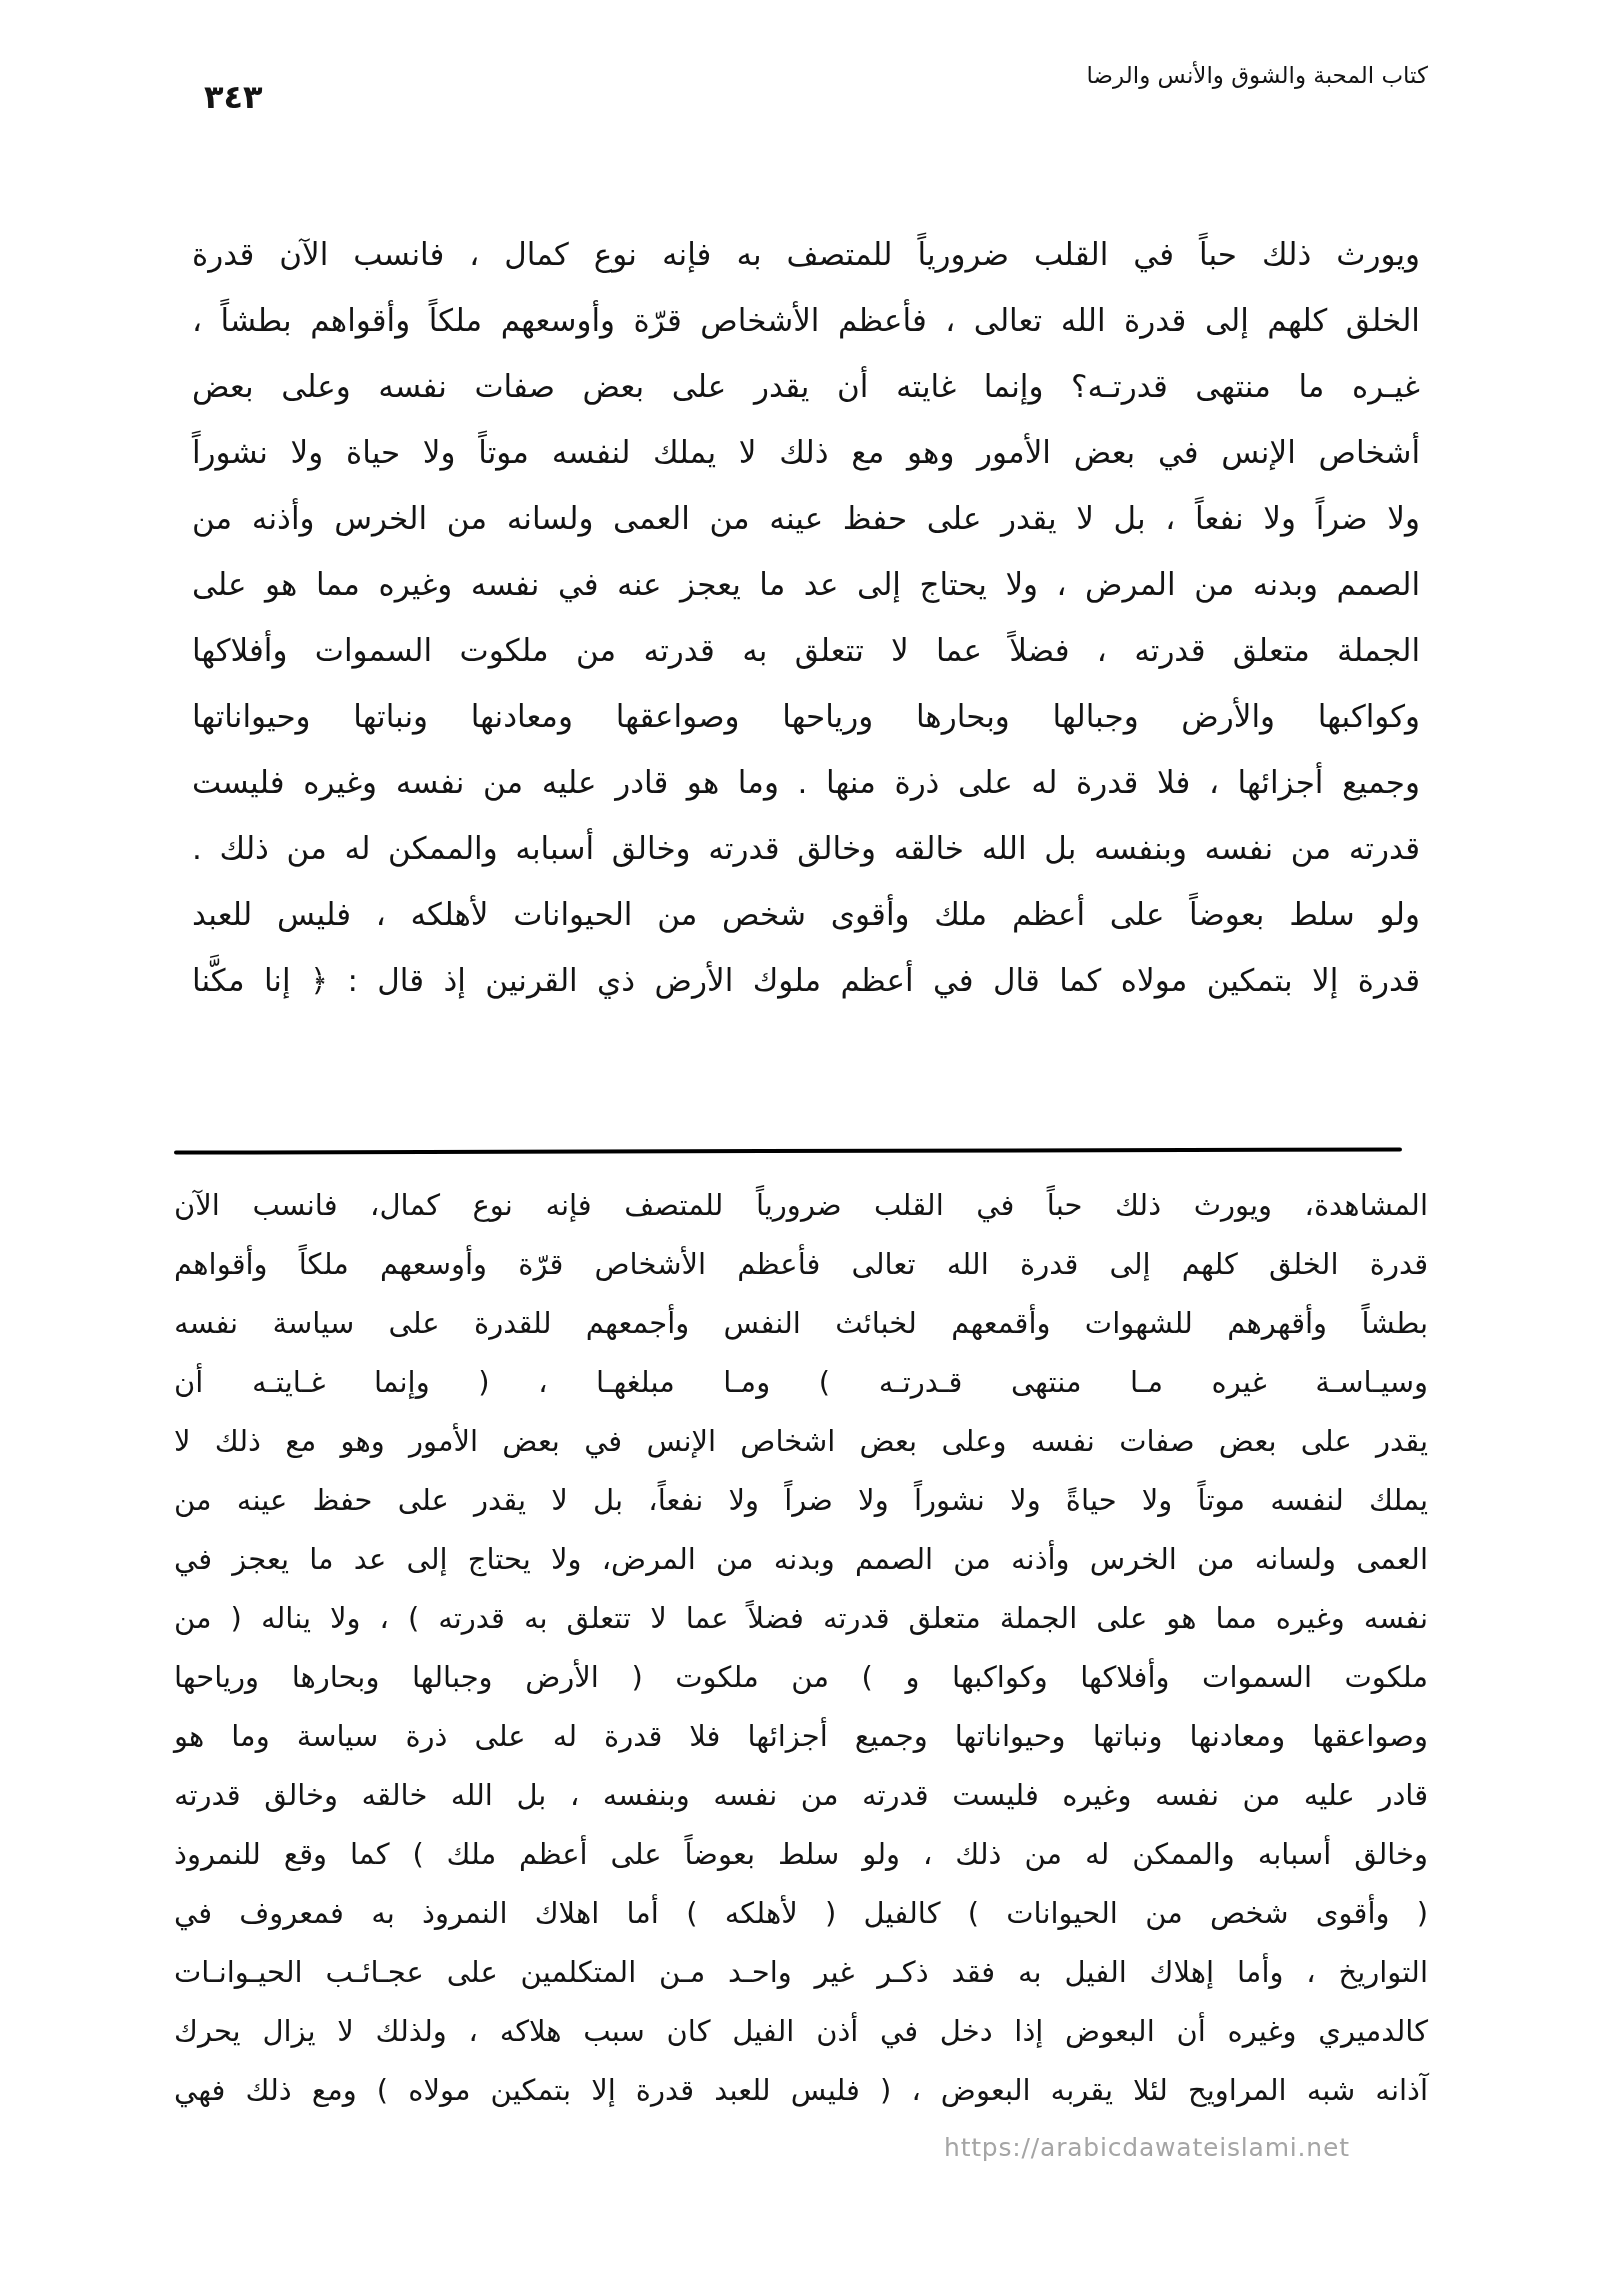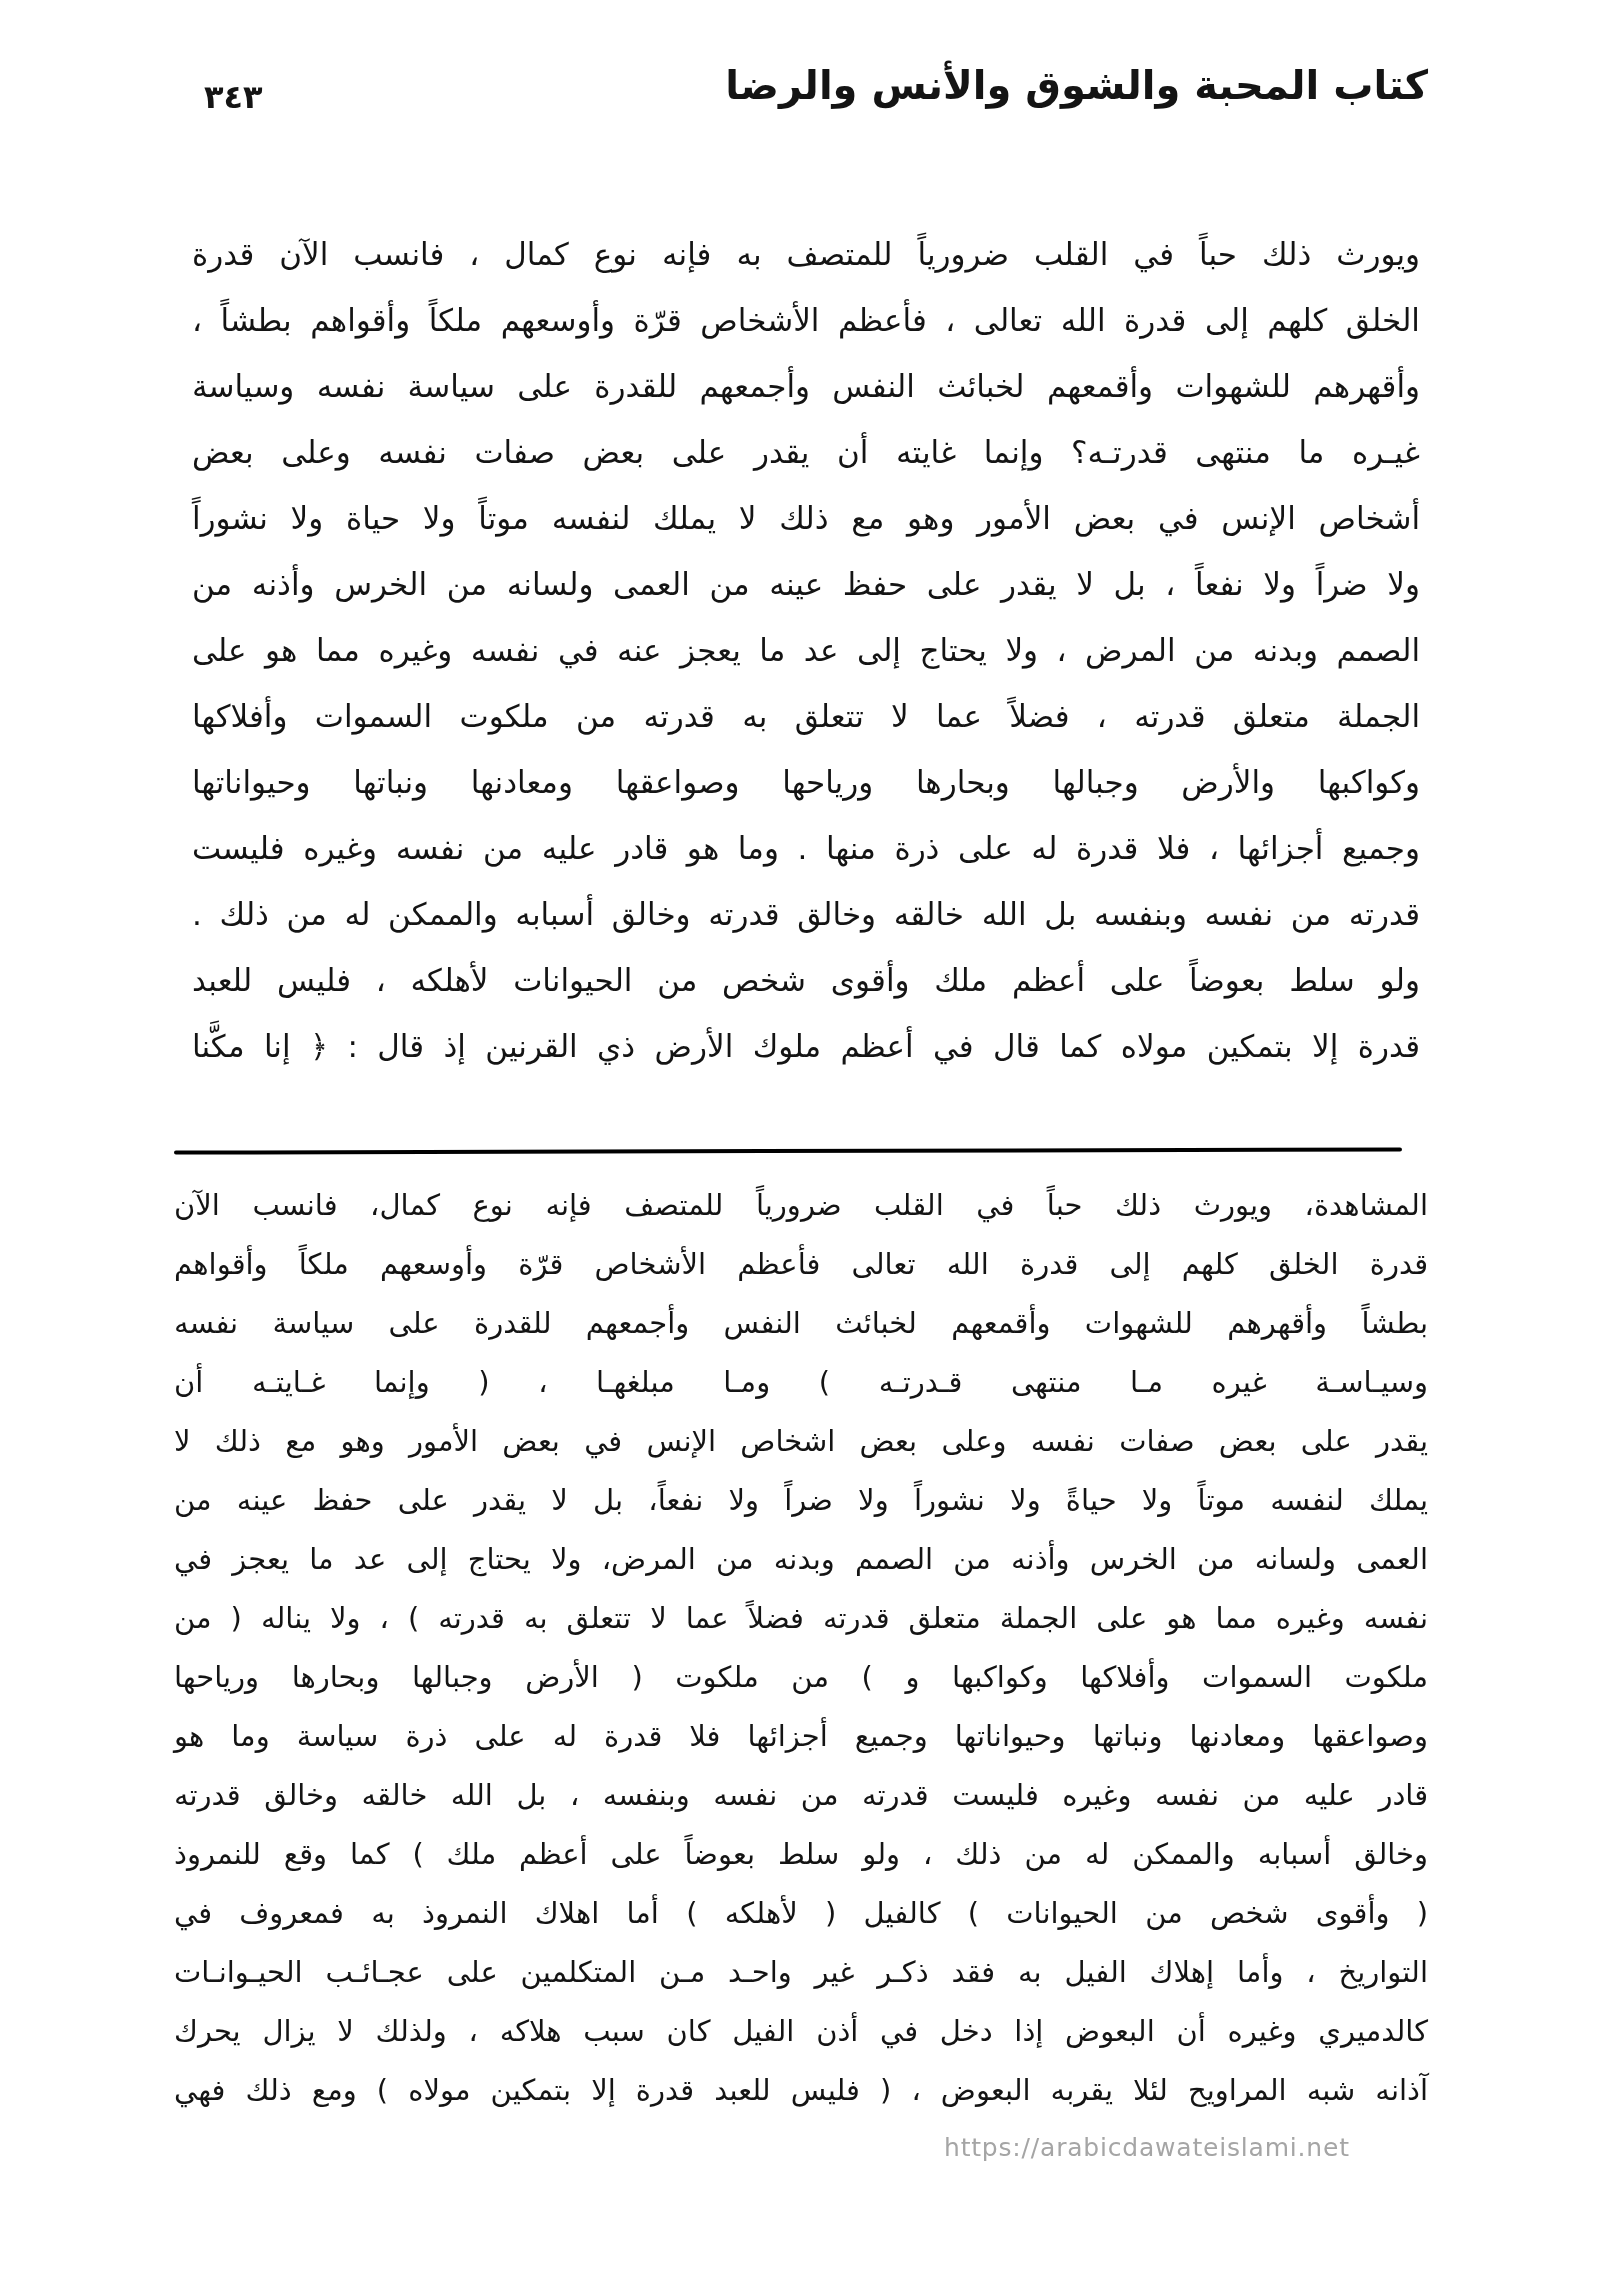--- a/index.html
+++ b/index.html
@@ -17,22 +17,22 @@
   }
   .page {
     position: absolute;
     inset: 0;
     background: #ffffff;
   }
   .header-title {
     position: absolute;
     top: 62px;
     right: 185px;
-    font-size: 40px;
-    font-weight: bold;
+    font-size: 23px;
+    font-weight: normal;
     direction: rtl;
     white-space: nowrap;
   }
   .page-number {
     position: absolute;
     top: 78px;
     left: 172px;
     font-size: 32px;
     font-weight: bold;
     direction: rtl;
@@ -100,21 +100,20 @@
 
 <div class="page">
 
   <div class="page-number">٣٤٣</div>
 
   <div class="header-title">كتاب المحبة والشوق والأنس والرضا</div>
 
   <div class="main-text">
       <div class="line">ويورث ذلك حباً في القلب ضرورياً للمتصف به فإنه نوع كمال ، فانسب الآن قدرة</div>
       <div class="line">الخلق كلهم إلى قدرة الله تعالى ، فأعظم الأشخاص قرّة وأوسعهم ملكاً وأقواهم بطشاً ،</div>
-      <div class="line">وأقهرهم للشهوات وأقمعهم لخبائث النفس وأجمعهم للقدرة على سياسة نفسه وسياسة</div>
       <div class="line">غيـره ما منتهى قدرتـه؟ وإنما غايته أن يقدر على بعض صفات نفسه وعلى بعض</div>
       <div class="line">أشخاص الإنس في بعض الأمور وهو مع ذلك لا يملك لنفسه موتاً ولا حياة ولا نشوراً</div>
       <div class="line">ولا ضراً ولا نفعاً ، بل لا يقدر على حفظ عينه من العمى ولسانه من الخرس وأذنه من</div>
       <div class="line">الصمم وبدنه من المرض ، ولا يحتاج إلى عد ما يعجز عنه في نفسه وغيره مما هو على</div>
       <div class="line">الجملة متعلق قدرته ، فضلاً عما لا تتعلق به قدرته من ملكوت السموات وأفلاكها</div>
       <div class="line">وكواكبها والأرض وجبالها وبحارها ورياحها وصواعقها ومعادنها ونباتها وحيواناتها</div>
       <div class="line">وجميع أجزائها ، فلا قدرة له على ذرة منها . وما هو قادر عليه من نفسه وغيره فليست</div>
       <div class="line">قدرته من نفسه وبنفسه بل الله خالقه وخالق قدرته وخالق أسبابه والممكن له من ذلك .</div>
       <div class="line">ولو سلط بعوضاً على أعظم ملك وأقوى شخص من الحيوانات لأهلكه ، فليس للعبد</div>
       <div class="line">قدرة إلا بتمكين مولاه كما قال في أعظم ملوك الأرض ذي القرنين إذ قال : ﴿ إنا مكَّنا</div>

